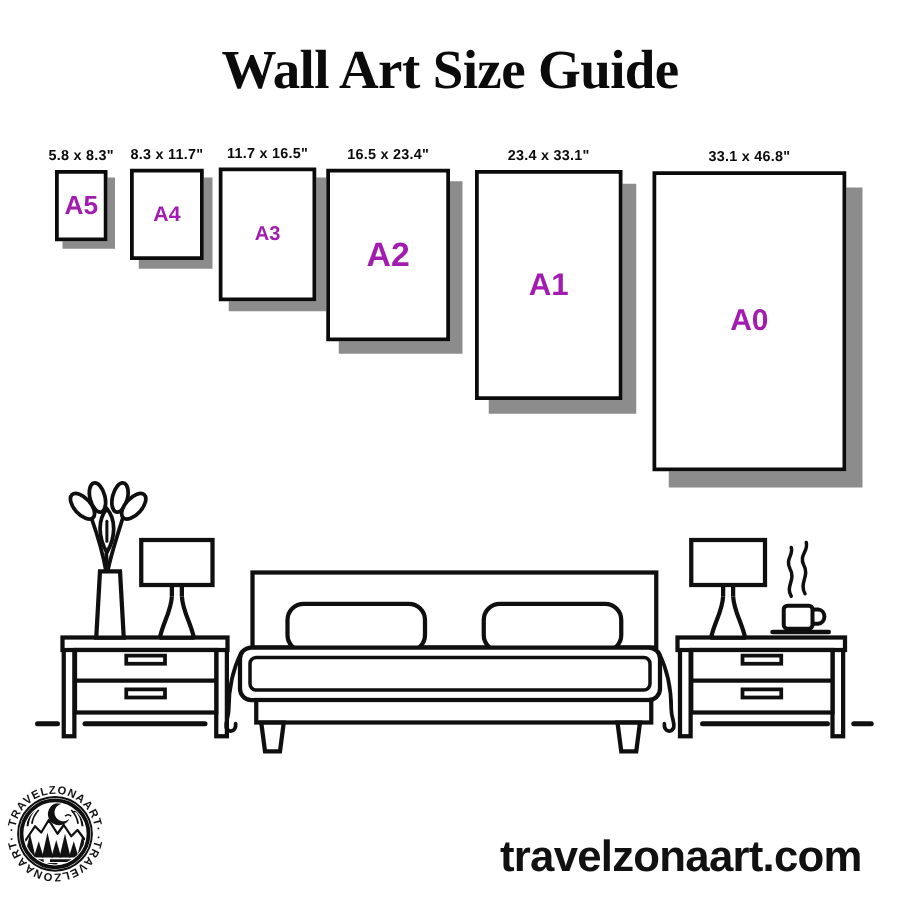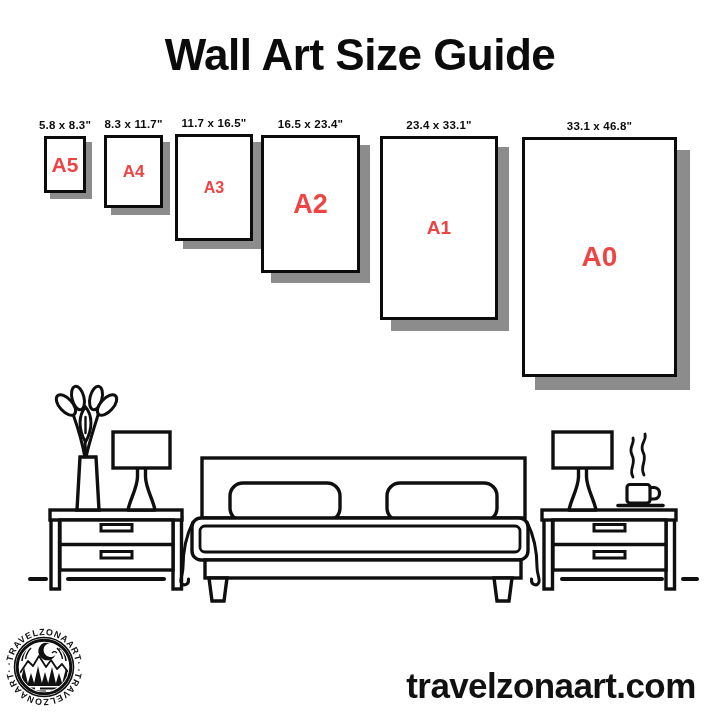--- a/index.html
+++ b/index.html
@@ -2,33 +2,33 @@
 <html><head>
 <meta charset="utf-8">
 <style>
   html,body{margin:0;padding:0;background:#fff;}
   .stage{
     position:relative;width:720px;height:720px;background:#ffffff;overflow:hidden;
     font-family:"Liberation Sans",sans-serif;color:#0f0f0f;
   }
   .title{
     position:absolute;left:0;top:30px;width:720px;text-align:center;
-    font-size:44px;font-weight:bold;letter-spacing:-.5px;color:#0b0b0b;margin:0;
+    font-size:44px;font-weight:bold;letter-spacing:-.5px;color:#0b0b0b;margin:0;font-family:Liberation Serif, serif;
   }
   .frame{
     position:absolute;box-sizing:border-box;background:#fff;border:3px solid #0b0b0b;
     display:flex;align-items:center;justify-content:center;
   }
   .frame .size-label{
     position:absolute;left:50%;top:-20px;transform:translateX(-50%);
     white-space:nowrap;font-size:11.5px;font-weight:bold;color:#0b0b0b;letter-spacing:.2px;
   }
-  .frame .frame-letter{font-weight:bold;color:#ef4444;}
+  .frame .frame-letter{font-weight:bold;color:#a21caf;}
   .website{
-    position:absolute;left:400px;top:666px;width:302px;text-align:center;
+    position:absolute;left:400px;top:666px;width:302px;
     font-size:35px;font-weight:bold;letter-spacing:-.6px;color:#111;
   }
   svg{position:absolute;display:block;}
   .ln{stroke:#0f0f0f;fill:none;}
   .wf{stroke:#0f0f0f;fill:#ffffff;}
   .bk{fill:#111;stroke:none;}
 </style>
 </head>
 <body>
 
@@ -47,25 +47,25 @@
   <div class="frame" style="left:175px;top:134px;width:78px;height:107px;box-shadow:8px 8px 0 0 #8c8c8c;">
     <span class="size-label">11.7 x 16.5"</span>
     <span class="frame-letter" style="font-size:16px">A3</span>
   </div>
   <div class="frame" style="left:261px;top:135px;width:99px;height:138px;box-shadow:10px 10px 0 0 #8c8c8c;">
     <span class="size-label">16.5 x 23.4"</span>
     <span class="frame-letter" style="font-size:27px">A2</span>
   </div>
   <div class="frame" style="left:380px;top:136px;width:118px;height:184px;box-shadow:11px 11px 0 0 #8c8c8c;">
     <span class="size-label">23.4 x 33.1"</span>
-    <span class="frame-letter" style="font-size:19px">A1</span>
+    <span class="frame-letter" style="font-size:25px">A1</span>
   </div>
   <div class="frame" style="left:522px;top:137px;width:155px;height:240px;box-shadow:13px 13px 0 0 #8c8c8c;">
     <span class="size-label">33.1 x 46.8"</span>
-    <span class="frame-letter" style="font-size:28px">A0</span>
+    <span class="frame-letter" style="font-size:24px">A0</span>
   </div>
 
   <svg style="left:20px;top:380px;width:692px;height:235px" viewBox="20 380 692 235">
 
     <g class="ln" stroke-width="4" stroke-linecap="round">
       <path d="M30,579 H46"></path>
       <path d="M68,579 H164"></path>
       <path d="M562,579 H662"></path>
       <path d="M683,579 H697"></path>
     </g>

